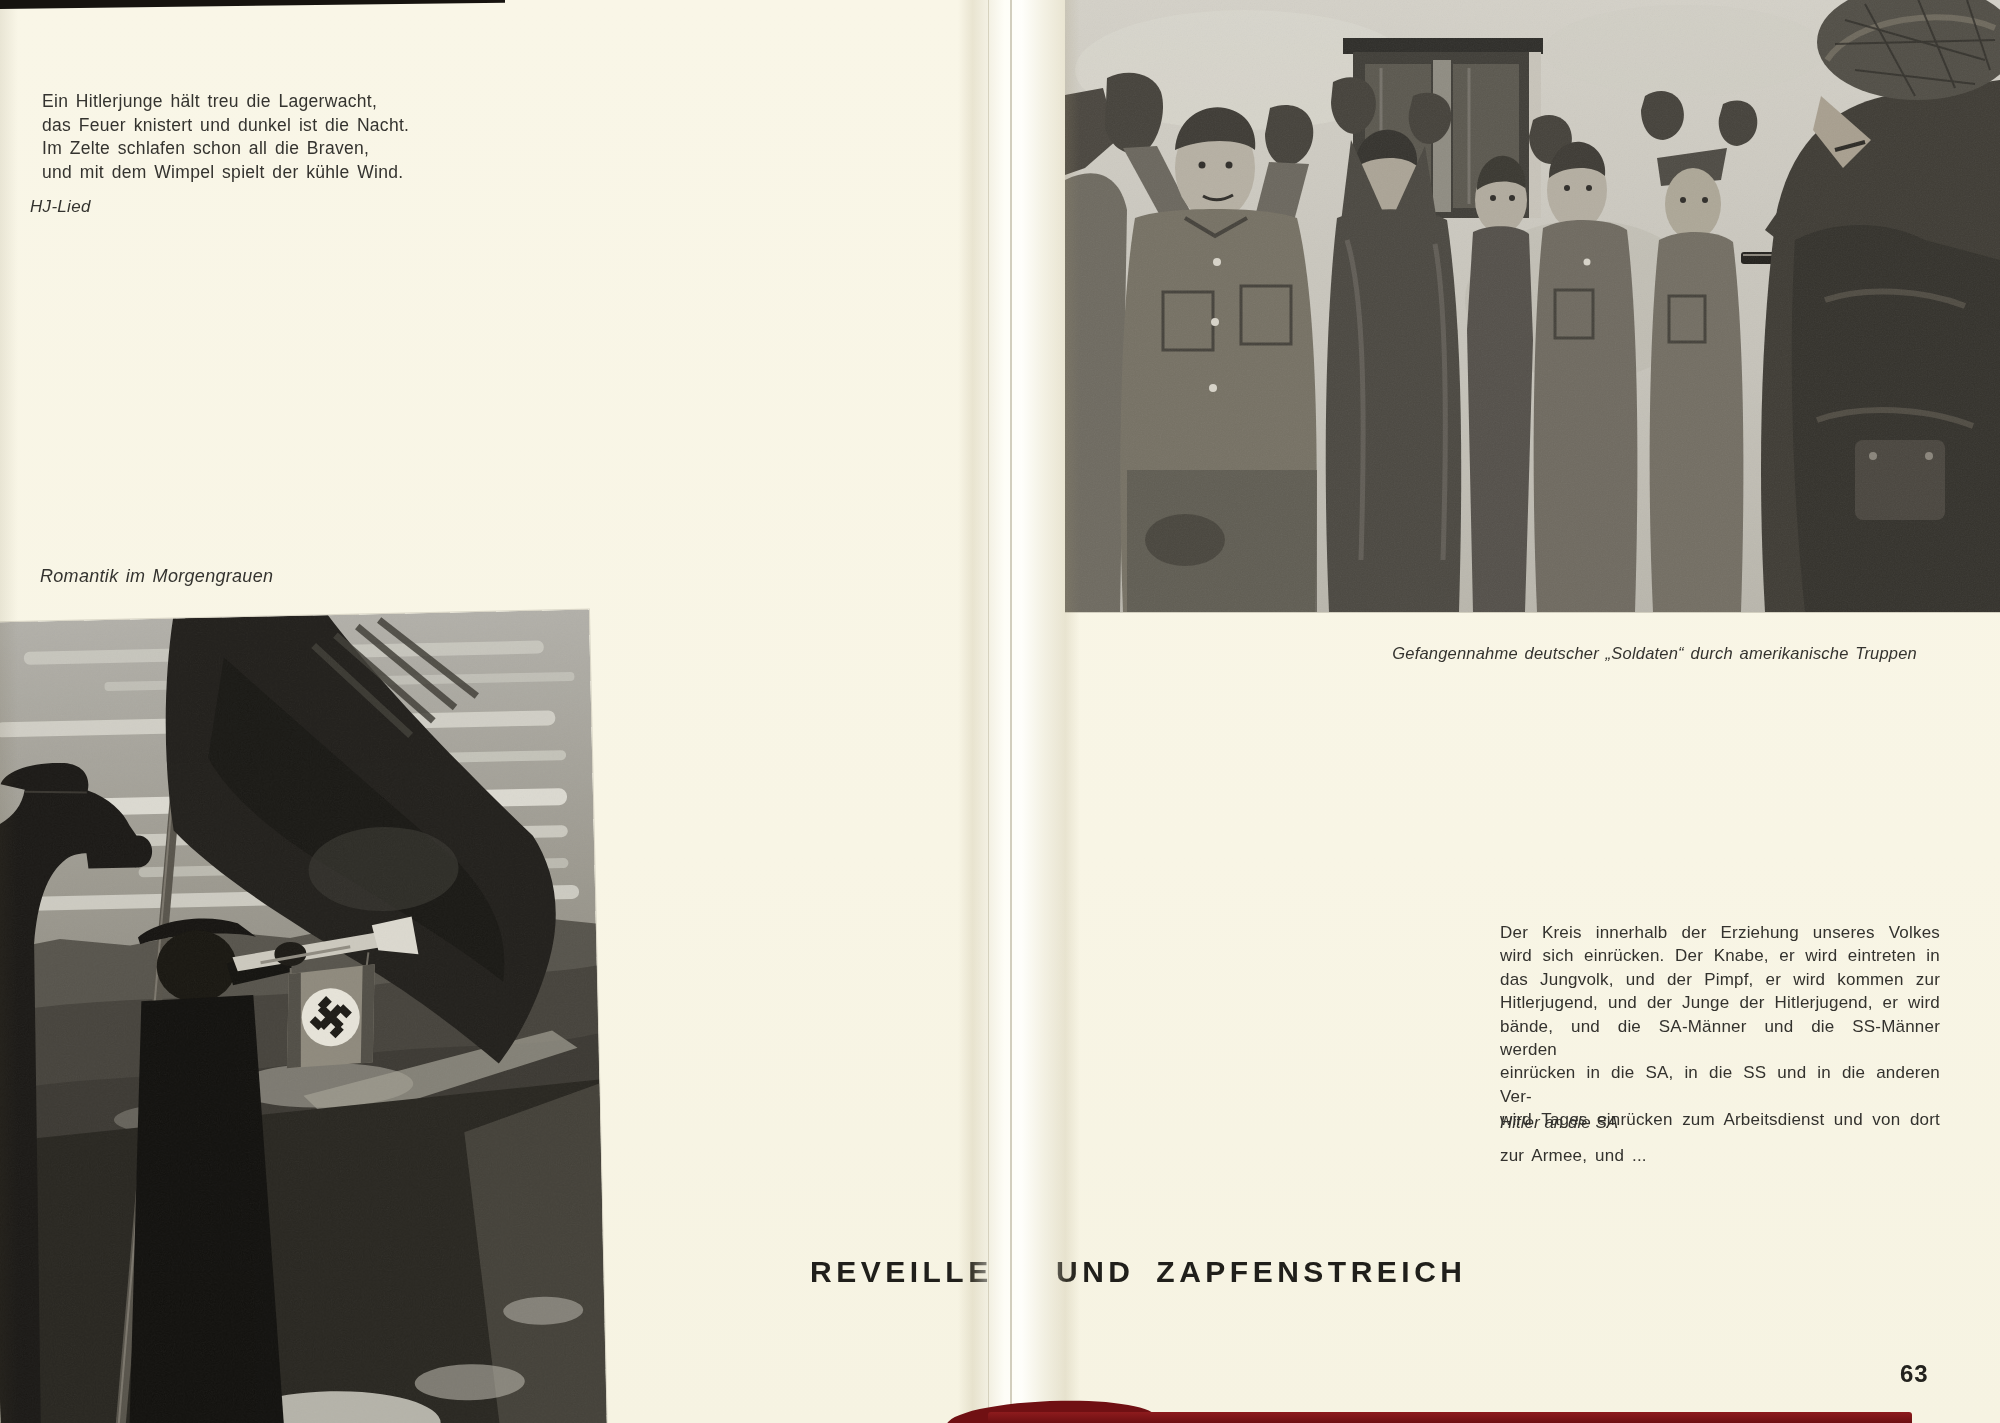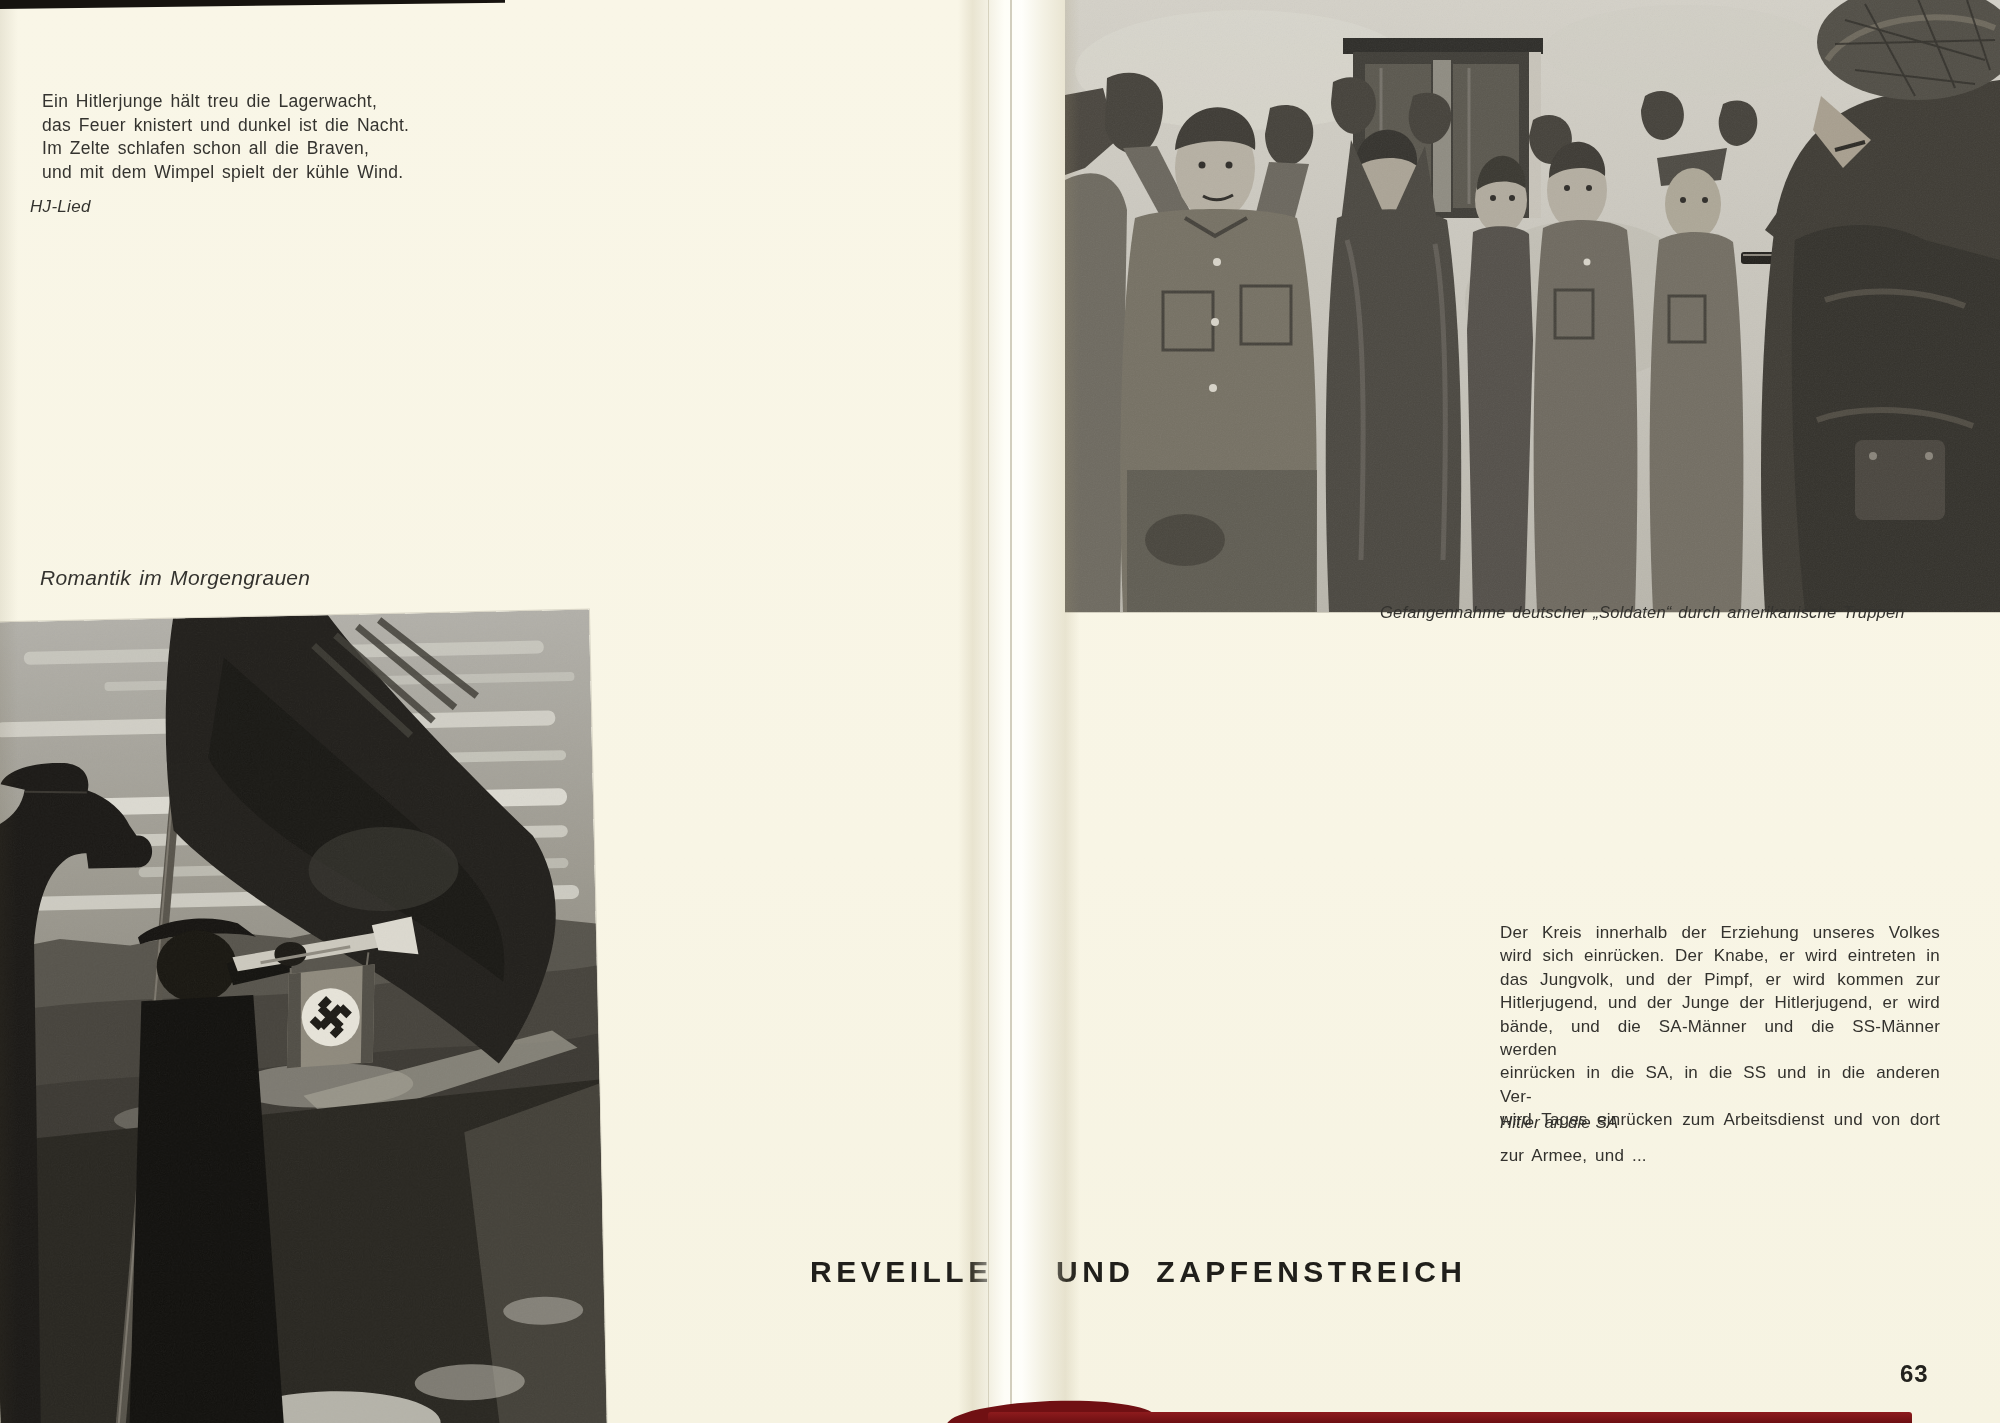--- a/index.html
+++ b/index.html
@@ -5,22 +5,22 @@
   html,body{margin:0;padding:0;background:#555;}
   #spread{
     position:relative;width:2000px;height:1423px;overflow:hidden;
     background:linear-gradient(180deg,#f9f6e7 0%,#f8f5e5 60%,#f6f3e2 100%);
     font-family:"Liberation Sans","DejaVu Sans",sans-serif;color:#33322e;
   }
   .abs{position:absolute;}
   
   .poem{left:30px;top:90px;font-size:17.5px;line-height:23.5px;letter-spacing:.3px;word-spacing:2.5px;color:#34332f;margin-left:12px;}
   .poem-attr{left:30px;top:197px;font-size:17px;font-style:italic;letter-spacing:.3px;color:#34332f;text-align:center;}
-  .lcaption{left:40px;top:566px;font-size:21px;font-style:italic;letter-spacing:.3px;word-spacing:2px;color:#34332f;}
-  .rcaption{left:1380px;top:603px;width:537px;font-size:16.5px;font-style:italic;letter-spacing:.2px;word-spacing:2px;color:#34332f;}
+  .lcaption{left:40px;top:566px;font-size:18px;font-style:italic;letter-spacing:.3px;word-spacing:2px;color:#34332f;}
+  .rcaption{left:1380px;top:644px;width:537px;text-align:right;font-size:16.5px;font-style:italic;letter-spacing:.2px;word-spacing:2px;color:#34332f;}
   .quote{left:1500px;top:921px;width:440px;font-size:17px;line-height:23.4px;letter-spacing:.2px;word-spacing:3px;color:#33322e;}
   .quote div{text-align:justify;text-align-last:justify;}
   .quote div:last-child{text-align-last:left;margin-top:12px;}
   .quote-attr{left:1500px;top:1113px;font-size:17px;font-style:italic;color:#33322e;}
   .title{top:1255px;font-size:30px;font-weight:bold;letter-spacing:4.5px;color:#201f1b;}
   .title-left{left:810px;width:180px;text-align:right;}
   .title-right{left:1056px;word-spacing:9px;}
   .pagenum{left:1900px;top:1360px;font-size:24px;font-weight:bold;letter-spacing:1px;color:#23221e;text-align:center;}
   
   .gutter{left:958px;top:0;width:122px;height:1423px;pointer-events:none;

